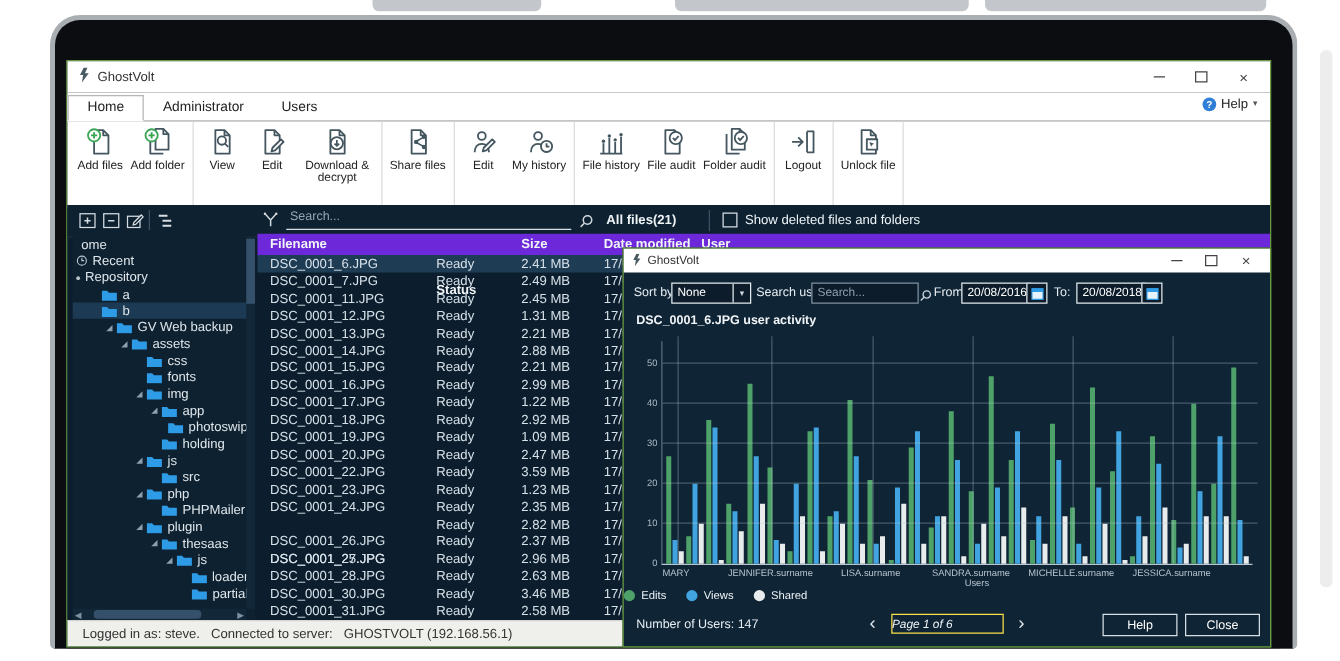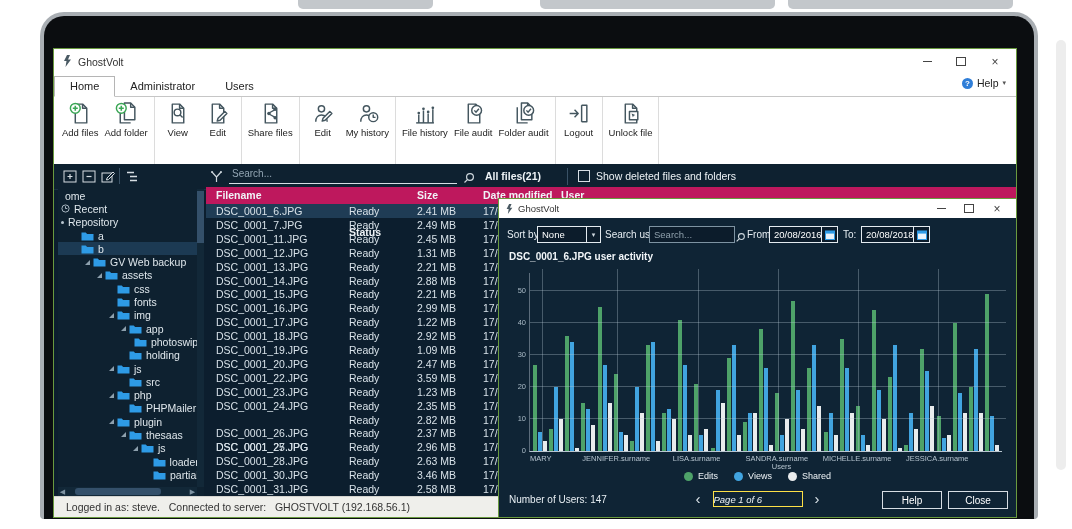--- a/index.html
+++ b/index.html
@@ -59,21 +59,21 @@
   .texp{width:0;height:0;border-left:5px solid transparent;border-bottom:5px solid #8da0ad;margin-right:3px}
   .tico{margin-right:4px;display:flex;align-items:center}
   #tree-vscroll{position:absolute;right:0;top:0;width:7px;bottom:9px;background:#122838}
   #tree-vthumb{position:absolute;right:0;top:2px;width:7px;height:52px;background:#34506a;cursor:grab}
   #tree-hscroll{position:absolute;left:0;bottom:0;right:7px;height:9px;background:#122838;display:flex;align-items:center}
   .harrow{width:9px;font-size:7px;color:#7e93a2;text-align:center;cursor:pointer}
   #tree-hthumb{margin-left:8px;width:86px;height:7px;background:#34506a;border-radius:3px;cursor:grab}
 
   
   #table{position:absolute;left:152px;top:23px;right:0;bottom:0}
-  #thead{position:absolute;left:0;top:0;right:0;height:17px;background:#be185d;border-bottom:1px solid #1d3547}
+  #thead{position:absolute;left:0;top:0;right:0;height:17px;background:#6d28d9;border-bottom:1px solid #1d3547}
   .th{position:absolute;top:2px;font-size:10.5px;font-weight:bold;color:#f0f4f7;cursor:pointer}
   #tbody{position:absolute;left:0;top:17px;right:0;bottom:0}
   .frow{position:absolute;left:0;right:0;height:13.9px;cursor:pointer}
   .frow.sel{background:#1f3c55}
   .fc{position:absolute;top:1px;font-size:10.5px;color:#d7e1e8;white-space:nowrap}
 
   
   #statusbar{position:absolute;left:0;bottom:0;width:100%;height:21px;background:#efefeb;border-top:1px solid #d4d4d0;
              display:flex;align-items:center;box-sizing:border-box}
   #status-text{font-size:10.5px;color:#333;margin-left:12px;white-space:pre}
@@ -104,21 +104,21 @@
         border-bottom:1px solid #b9c6d0}
   .hgrid{position:absolute;left:0;right:-4px;height:1px;background:rgba(186,203,216,.33)}
   .vgrid{position:absolute;top:-4px;bottom:0;width:1px;background:rgba(186,203,216,.33)}
   .ytick{position:absolute;left:-26px;width:22px;text-align:right;font-size:7.5px;color:#a9bac6}
   #bars{position:absolute;left:2px;right:2px;top:0;bottom:0;display:flex;align-items:flex-end}
   .bgroup{flex:1;display:flex;align-items:flex-end;justify-content:center;gap:1px;height:100%}
   .bar{width:4px}
   #xlabels{position:absolute;left:30px;top:255px;width:472px;height:18px}
   .xlab{position:absolute;transform:translateX(-50%);font-size:7.5px;color:#b6c4cf;white-space:nowrap}
   #xaxis-title{position:absolute;transform:translateX(-50%);top:8px;font-size:7.5px;color:#b6c4cf}
-  #legend{position:absolute;left:0;width:100%;top:272px;display:flex;justify-content:center;gap:16px}
+  #legend{position:absolute;left:0;width:100%;top:272px;display:flex;gap:16px}
   .leg-item{display:flex;align-items:center;gap:5px}
   .leg-dot{width:9px;height:9px;border-radius:50%}
   .leg-lab{font-size:9px;color:#eef3f6}
 
   
   #dlg-footer{position:absolute;left:0;right:0;bottom:7px;height:20px}
   #users-count{position:absolute;left:10px;top:4px;font-size:10px;color:#e6edf2}
   #pager{position:absolute;left:50%;transform:translateX(-50%);top:0;display:flex;align-items:center;gap:12px}
   .chev{font-size:15px;color:#dfe7ec;line-height:18px;cursor:pointer}
   #pager-box{width:88px;height:14px;border:1px solid #fde047;display:flex;align-items:center;justify-content:flex-start;cursor:default}
@@ -209,20 +209,31 @@
         </div>
         <div class="rbtn">
           <span>
             <svg width="25" height="25" viewBox="0 0 24 24">
               <path d="M7 3 h7 l4 4 v14 H7 Z" stroke="#44565f" stroke-width="1.4" fill="none" stroke-linejoin="round"></path>
               <path d="M14 3 v4 h4" stroke="#44565f" stroke-width="1.4" fill="none" stroke-linejoin="round"></path>
               <path d="M12.5 16.5 l6.5-6.5 2 2 -6.5 6.5 -2.8 0.8 Z" fill="#fff" stroke="#44565f" stroke-width="1.4" stroke-linejoin="round"></path>
             </svg>
           </span>
           <div class="rlabel">Edit</div>
+        </div>
+        <div class="rbtn">
+          <span>
+            <svg width="25" height="25" viewBox="0 0 24 24">
+              <path d="M7 3 h7 l4 4 v14 H7 Z" stroke="#44565f" stroke-width="1.4" fill="none" stroke-linejoin="round"></path>
+              <path d="M14 3 v4 h4" stroke="#44565f" stroke-width="1.4" fill="none" stroke-linejoin="round"></path>
+              <circle cx="12" cy="13" r="4.7" fill="#fff" stroke="#44565f" stroke-width="1.4"></circle>
+              <path d="M12 10.5 v4 M10.2 13.3 l1.8 1.8 1.8-1.8" stroke="#44565f" stroke-width="1.3" fill="none"></path>
+            </svg>
+          </span>
+          <div class="rlabel">Download &amp; decrypt</div>
         </div>
       </div>
       <div class="rgroup">
         <div class="rbtn">
           <span>
             <svg width="25" height="25" viewBox="0 0 24 24">
               <path d="M7 3 h7 l4 4 v14 H7 Z" stroke="#44565f" stroke-width="1.4" fill="none" stroke-linejoin="round"></path>
               <path d="M14 3 v4 h4" stroke="#44565f" stroke-width="1.4" fill="none" stroke-linejoin="round"></path>
               <circle cx="16.5" cy="8" r="1.7" fill="#44565f"></circle>
               <circle cx="10.5" cy="12" r="1.7" fill="#44565f"></circle>

